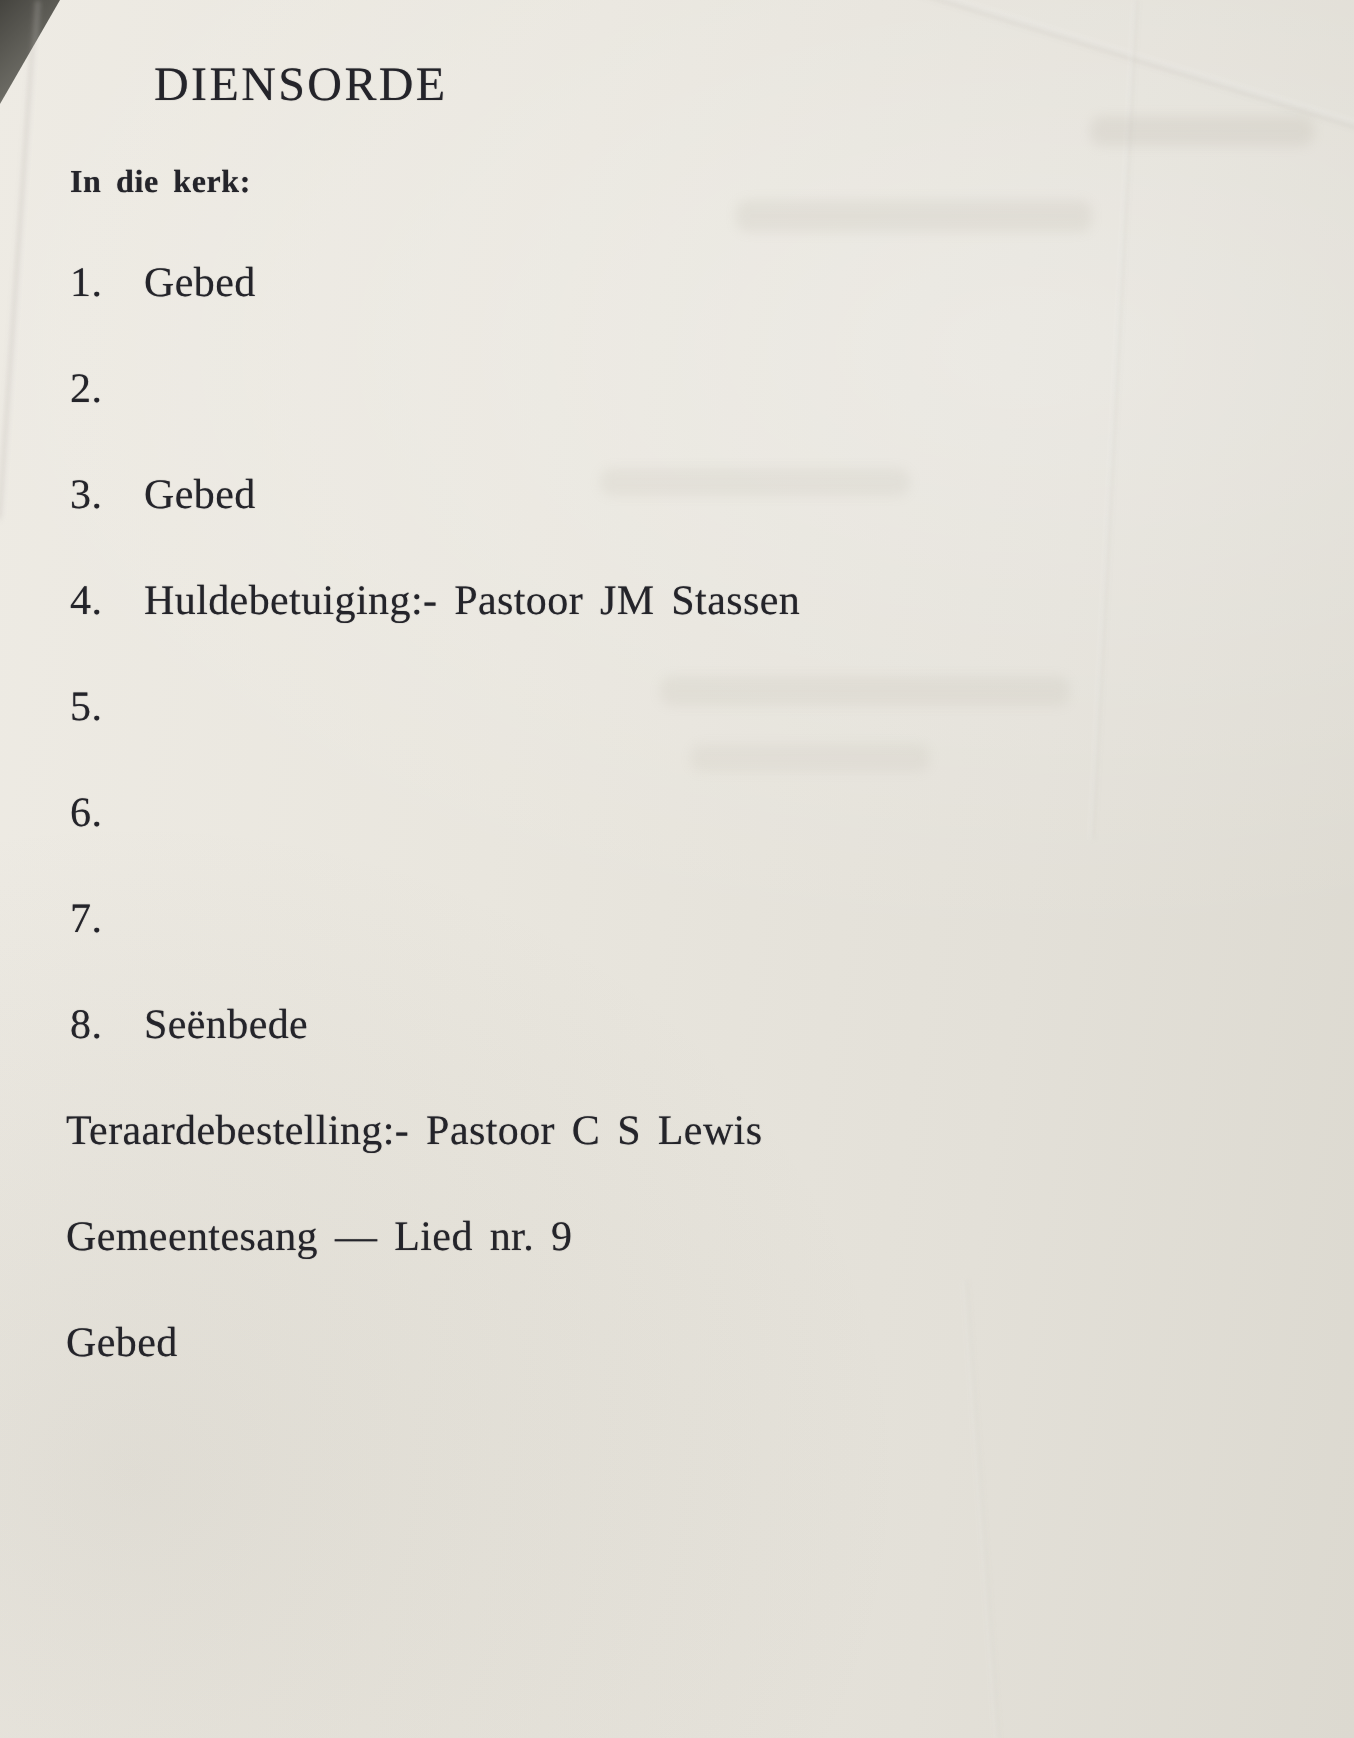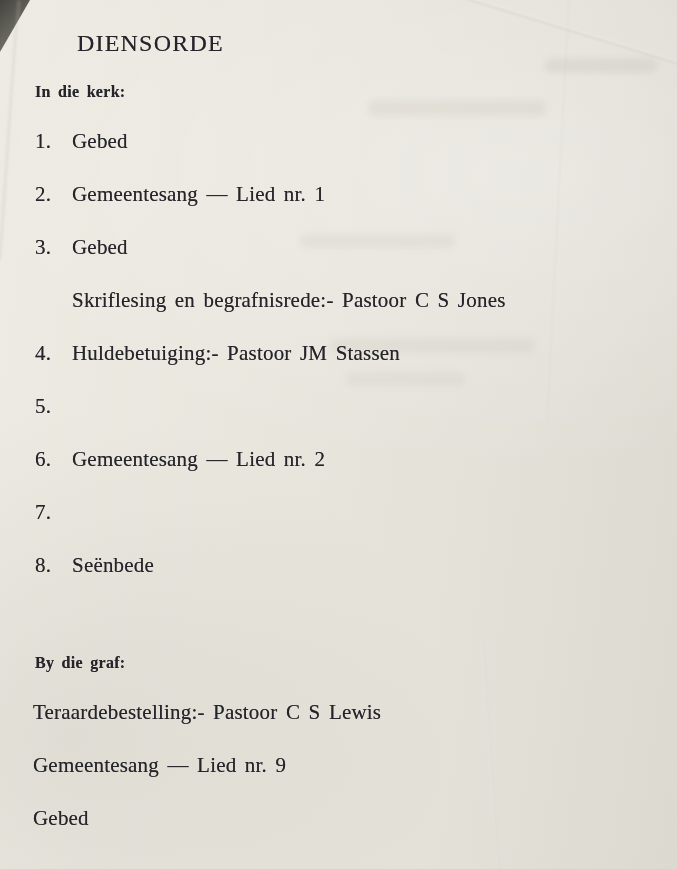--- a/index.html
+++ b/index.html
@@ -140,48 +140,41 @@
   <h1 class="title">DIENSORDE</h1>
 
   <h2 class="section-heading heading-kerk">In die kerk:</h2>
 
   <div class="row">
     <span class="num">1.</span>
     <span class="txt">Gebed</span>
   </div>
   <div class="row">
     <span class="num">2.</span>
-    <span class="txt">Gemeentesang — Lied nr. 1</span>
   </div>
   <div class="row">
     <span class="num">3.</span>
     <span class="txt">Gebed</span>
-  </div>
-  <div class="row indent">
-    <span class="num"></span>
-    <span class="txt">Skriflesing en begrafnisrede:- Pastoor C S Jones</span>
   </div>
   <div class="row">
     <span class="num">4.</span>
     <span class="txt">Huldebetuiging:- Pastoor JM Stassen</span>
   </div>
   <div class="row">
     <span class="num">5.</span>
   </div>
   <div class="row">
     <span class="num">6.</span>
-    <span class="txt">Gemeentesang — Lied nr. 2</span>
   </div>
   <div class="row">
     <span class="num">7.</span>
   </div>
   <div class="row">
     <span class="num">8.</span>
     <span class="txt">Seënbede</span>
   </div>
 
-  <h2 class="section-heading heading-graf">By die graf:</h2>
 
   <div class="row plain">Teraardebestelling:- Pastoor C S Lewis</div>
   <div class="row plain">Gemeentesang — Lied nr. 9</div>
   <div class="row plain">Gebed</div>
 
 </div>
 
 </body></html>

